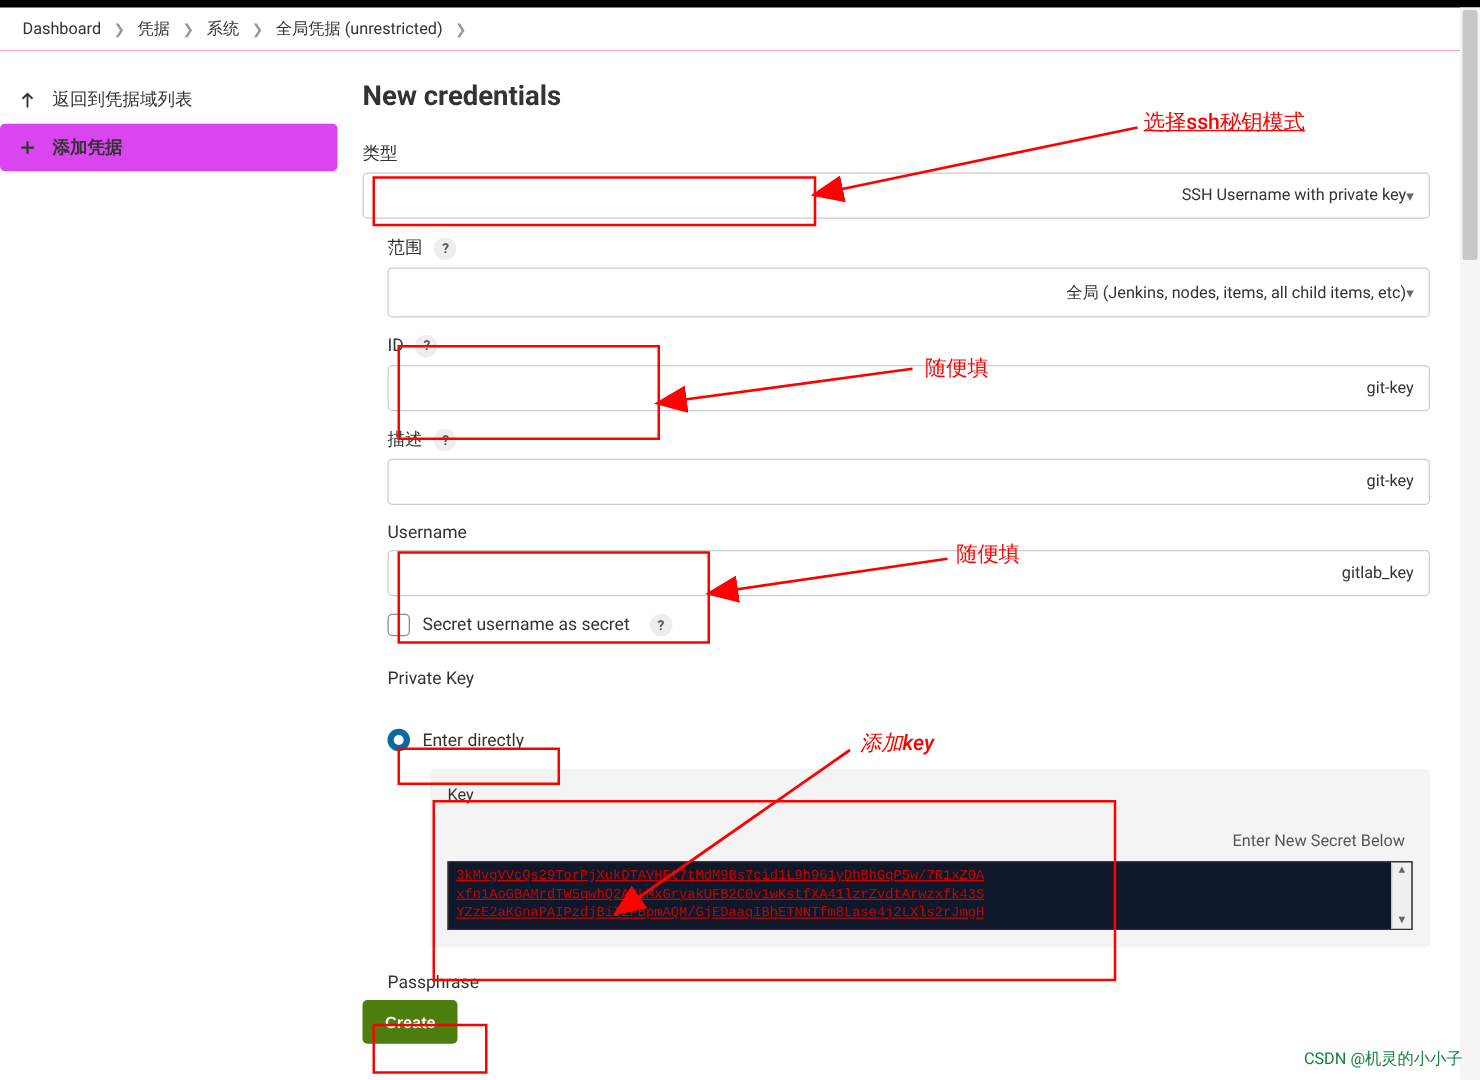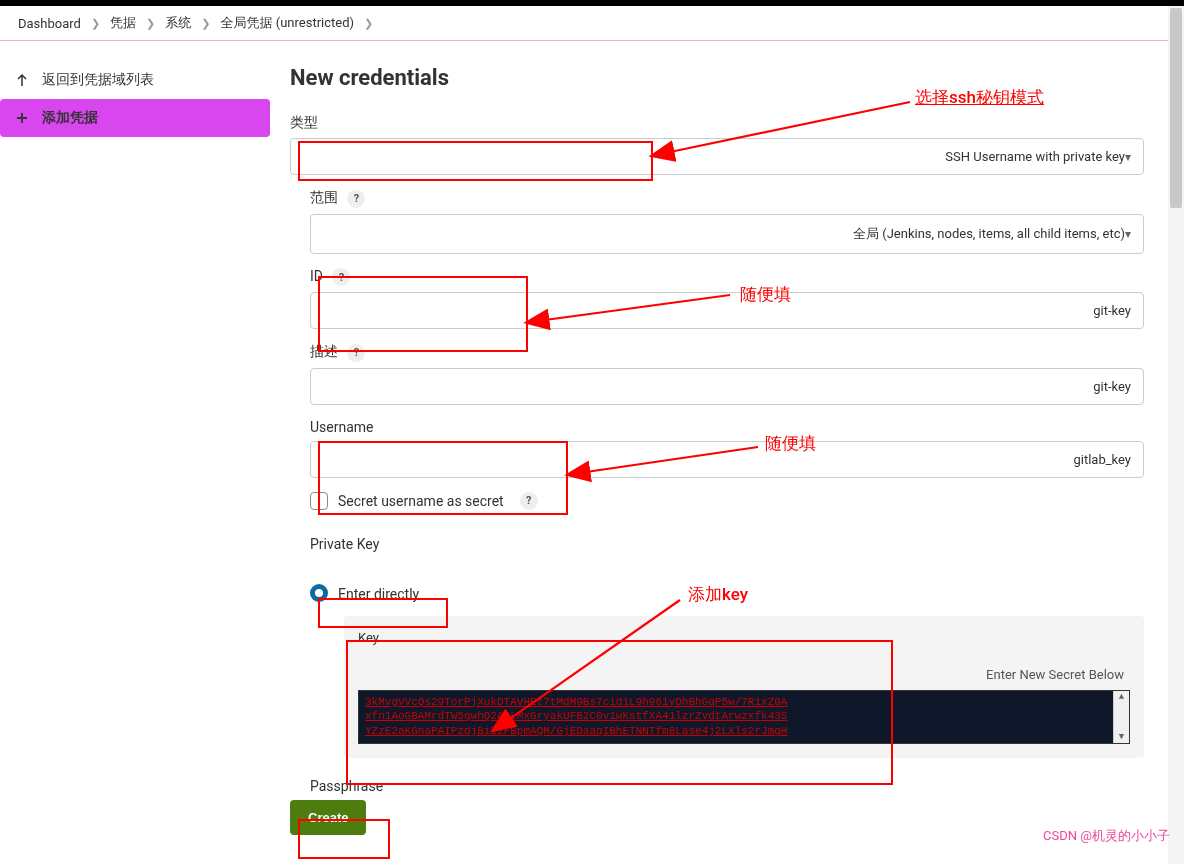--- a/index.html
+++ b/index.html
@@ -81,21 +81,21 @@
     font-size: 9px; color: #666;
   }
   .create-btn {
     background: #4d7c0f; color: #fff; border: none;
     padding: 10px 18px; font-weight: 700; font-size: 13px;
     border-radius: 4px; cursor: pointer;
   }
   .redbox { position: absolute; border: 2px solid red; pointer-events: none; }
   .annot { position: absolute; color: red; font-size: 17px; font-weight: 500; pointer-events: none; }
   .arrow-svg { position: absolute; pointer-events: none; }
-  .watermark { position: absolute; right: 14px; bottom: 19px; color: #ec4899; font-size: 13px; }
+  .watermark { position: absolute; right: 14px; bottom: 8px; color: #15803d; font-size: 13px; }
   .vscroll {
     position: absolute; right: 0; top: 6px; bottom: 0; width: 16px;
     background: #f5f5f5;
   }
   .vscroll .thumb {
     position: absolute; left: 2px; right: 2px; top: 2px; height: 200px;
     background: #c8c8c8; border-radius: 2px;
   }
   .vscroll .arr { position: absolute; left: 0; right: 0; text-align: center; font-size: 9px; color: #666; }
 </style>
@@ -215,21 +215,21 @@
 <div class="redbox" style="left:298px; top:141px; width:355px; height:40px;"></div>
 <div class="redbox" style="left:318px; top:276px; width:210px; height:76px;"></div>
 <div class="redbox" style="left:318px; top:441px; width:250px; height:74px;"></div>
 <div class="redbox" style="left:318px; top:598px; width:130px; height:30px;"></div>
 <div class="redbox" style="left:346px; top:640px; width:547px; height:145px;"></div>
 <div class="redbox" style="left:298px; top:819px; width:92px; height:40px;"></div>
 
 <div class="annot" style="left:915px; top:86px;text-decoration:underline;">选择ssh秘钥模式</div>
 <div class="annot" style="left:740px; top:283px;">随便填</div>
 <div class="annot" style="left:765px; top:432px;">随便填</div>
-<div class="annot" style="left:688px; top:583px;">添加key</div>
+<div class="annot" style="left:688px; top:583px;font-style:italic;">添加key</div>
 
 <svg class="arrow-svg" style="left:0;top:0;" width="1184" height="864">
   <defs>
     <marker id="ah" markerWidth="12" markerHeight="10" refX="2" refY="5" orient="auto">
       <polygon points="0,0 12,5 0,10" fill="red"></polygon>
     </marker>
   </defs>
   <line x1="910" y1="102" x2="670" y2="152" stroke="red" stroke-width="2.2" marker-end="url(#ah)"></line>
   <line x1="730" y1="295" x2="545" y2="320" stroke="red" stroke-width="2.2" marker-end="url(#ah)"></line>
   <line x1="758" y1="447" x2="586" y2="472" stroke="red" stroke-width="2.2" marker-end="url(#ah)"></line>

